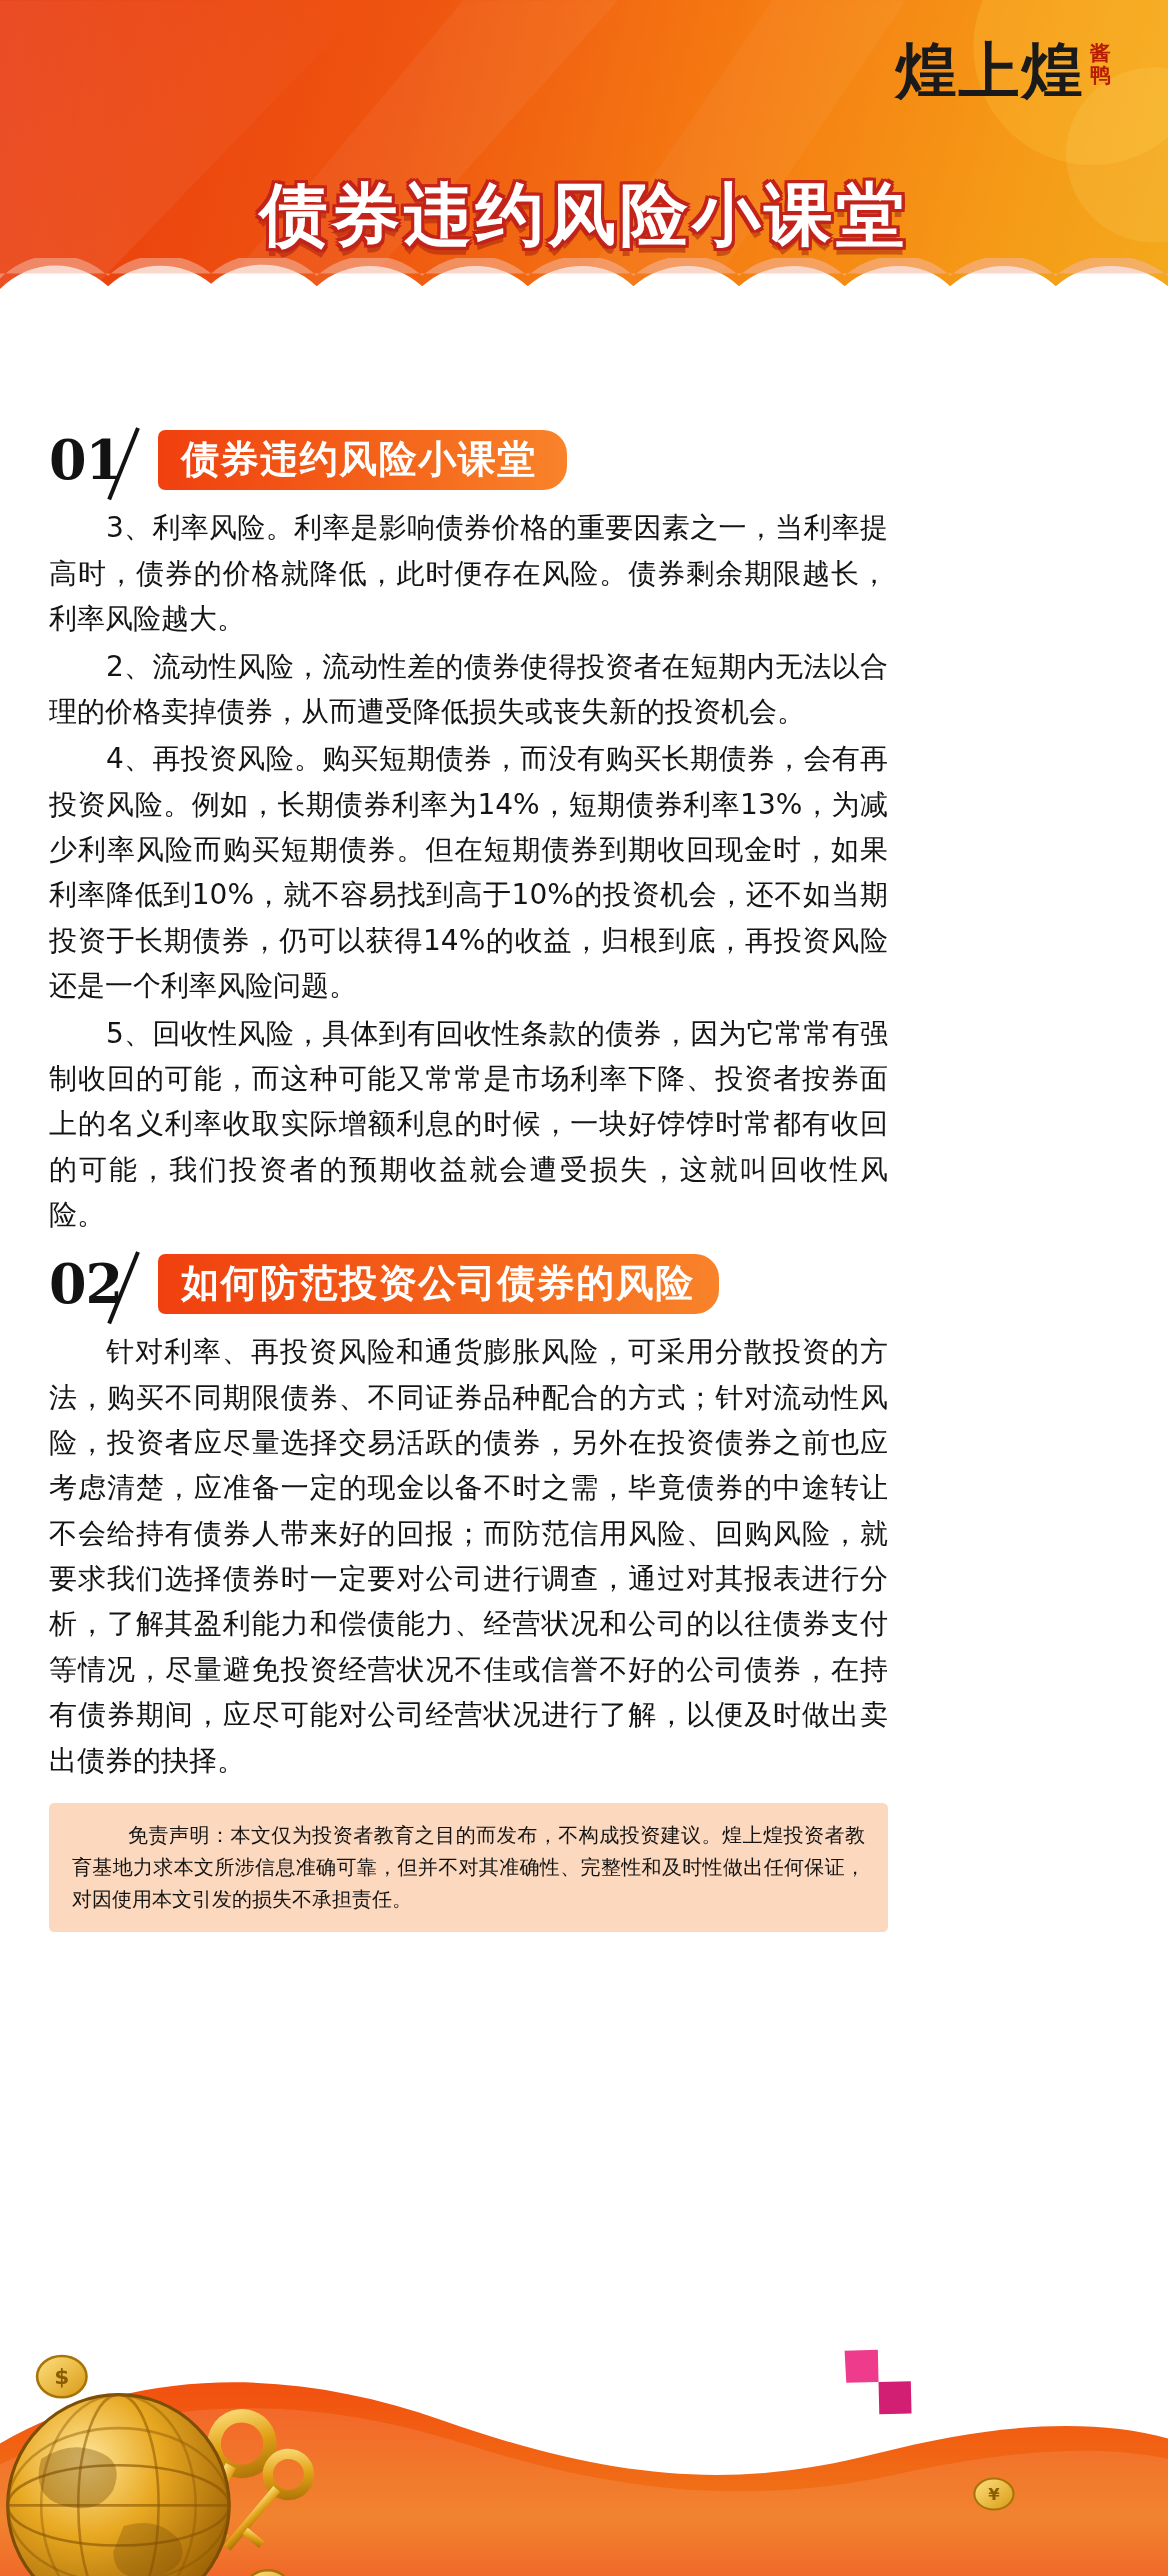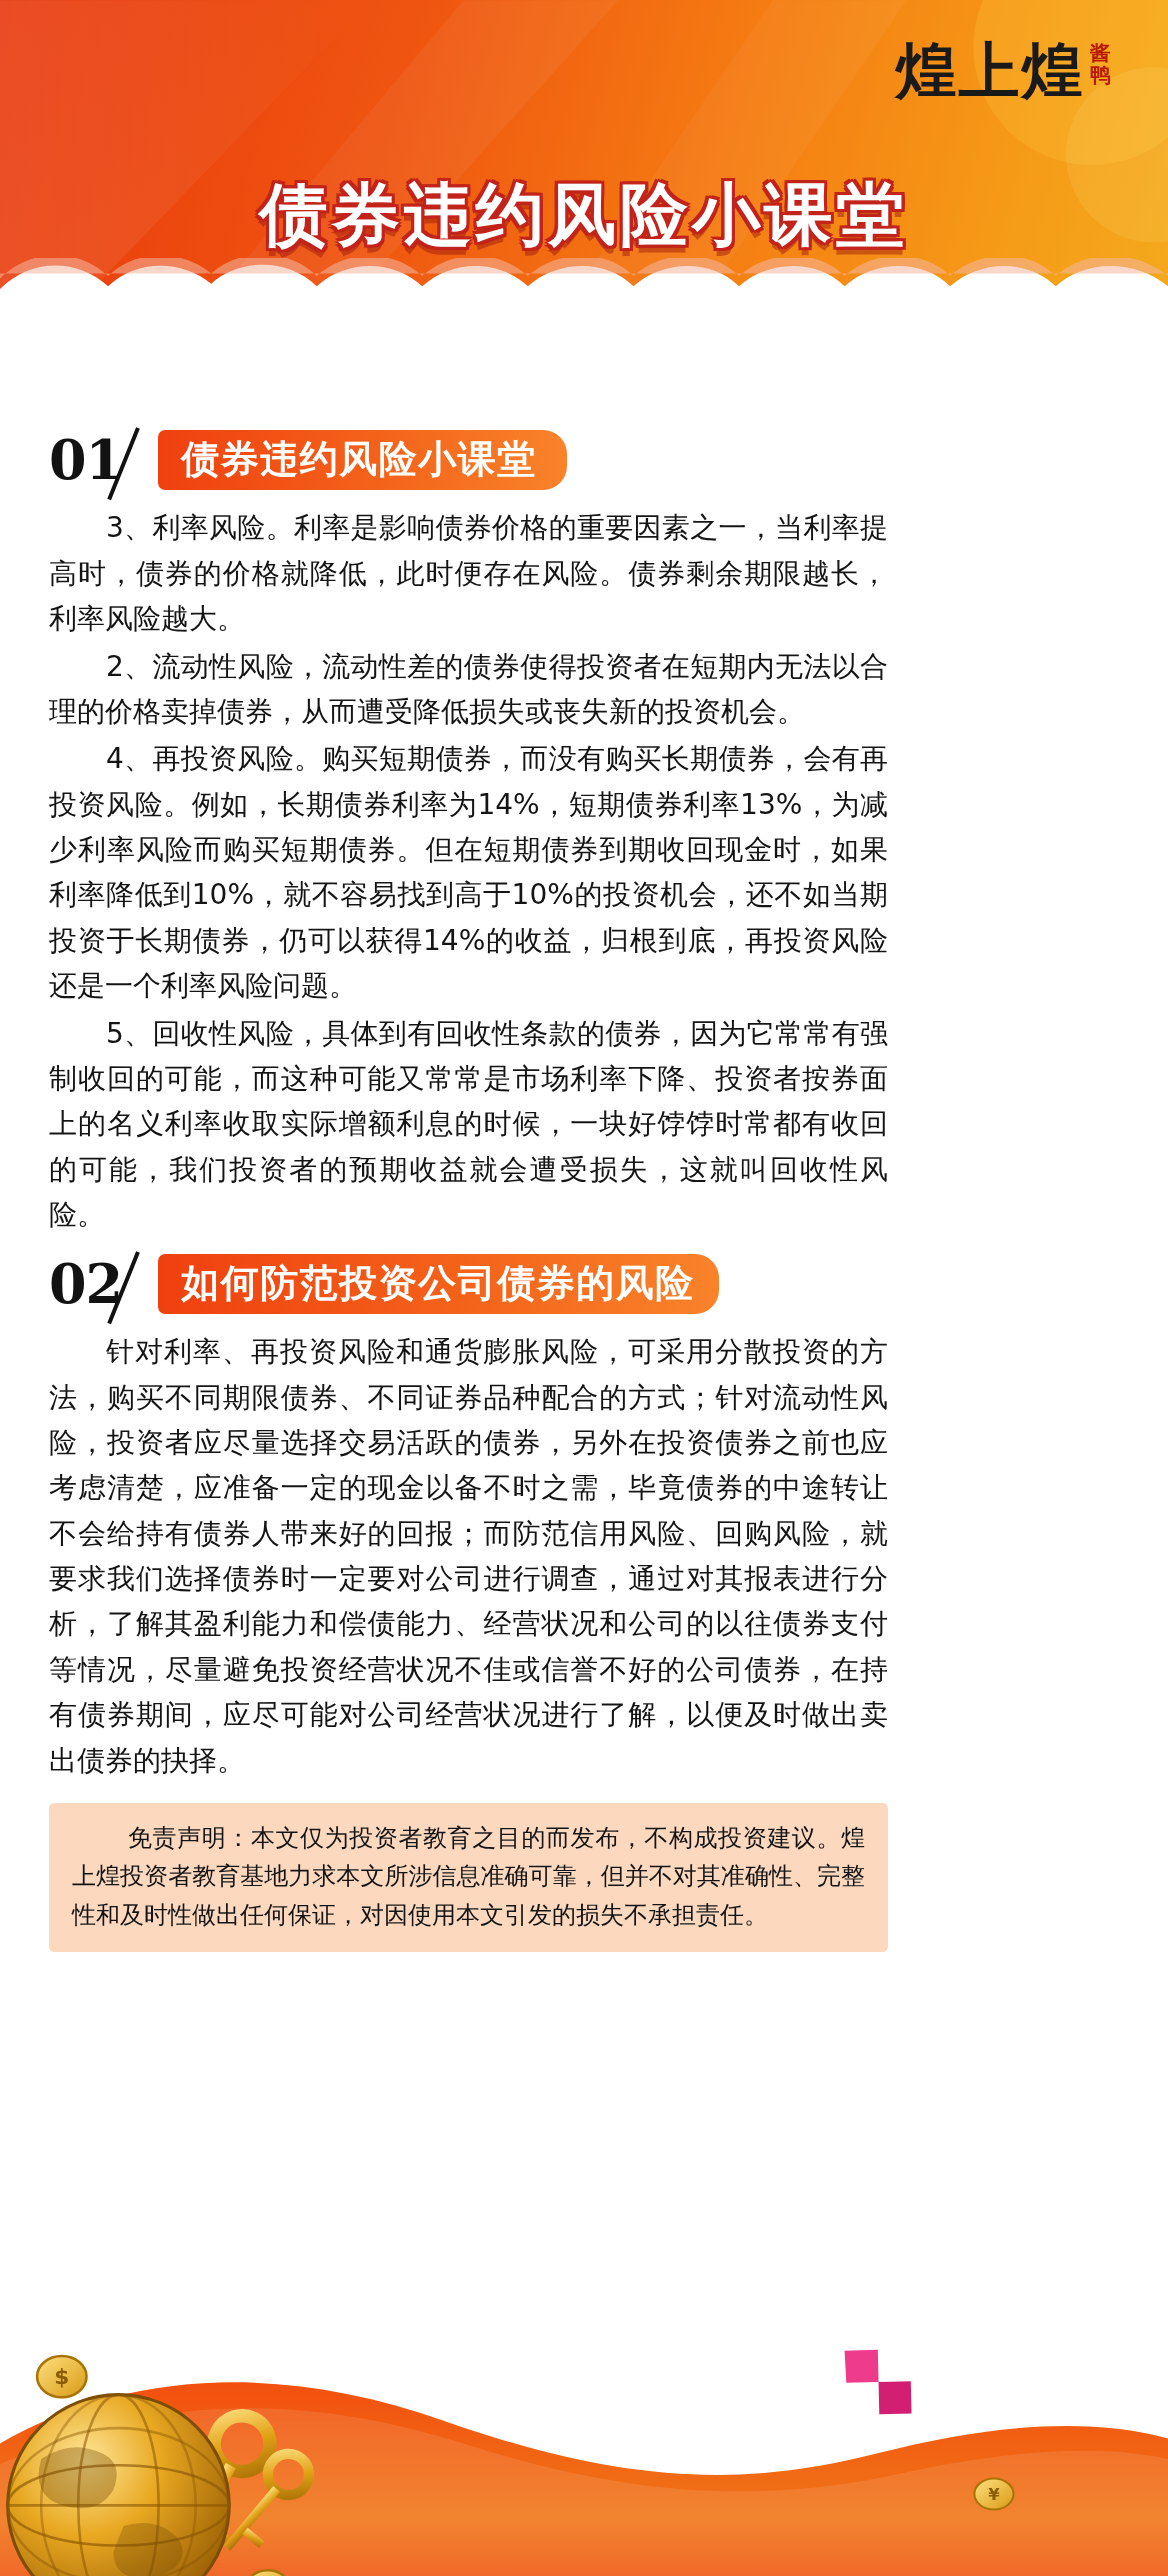--- a/index.html
+++ b/index.html
@@ -161,21 +161,21 @@
   .disclaimer {
     position: relative;
     margin: 20.6px 49px 0 49px;
     background: #fbd8be;
     border-radius: 5.2px;
     padding: 15.5px 23px 17.5px 23px;
   }
   .disclaimer p {
     margin: 0;
     font-family: "DejaVu Sans", sans-serif;
-    font-size: 24px;
+    font-size: 20px;
     line-height: 1.6;
     color: #141414;
     text-indent: 56px;
     text-align: justify;
   }
 
   
   .bottom {
     position: absolute;
     left: 0;

